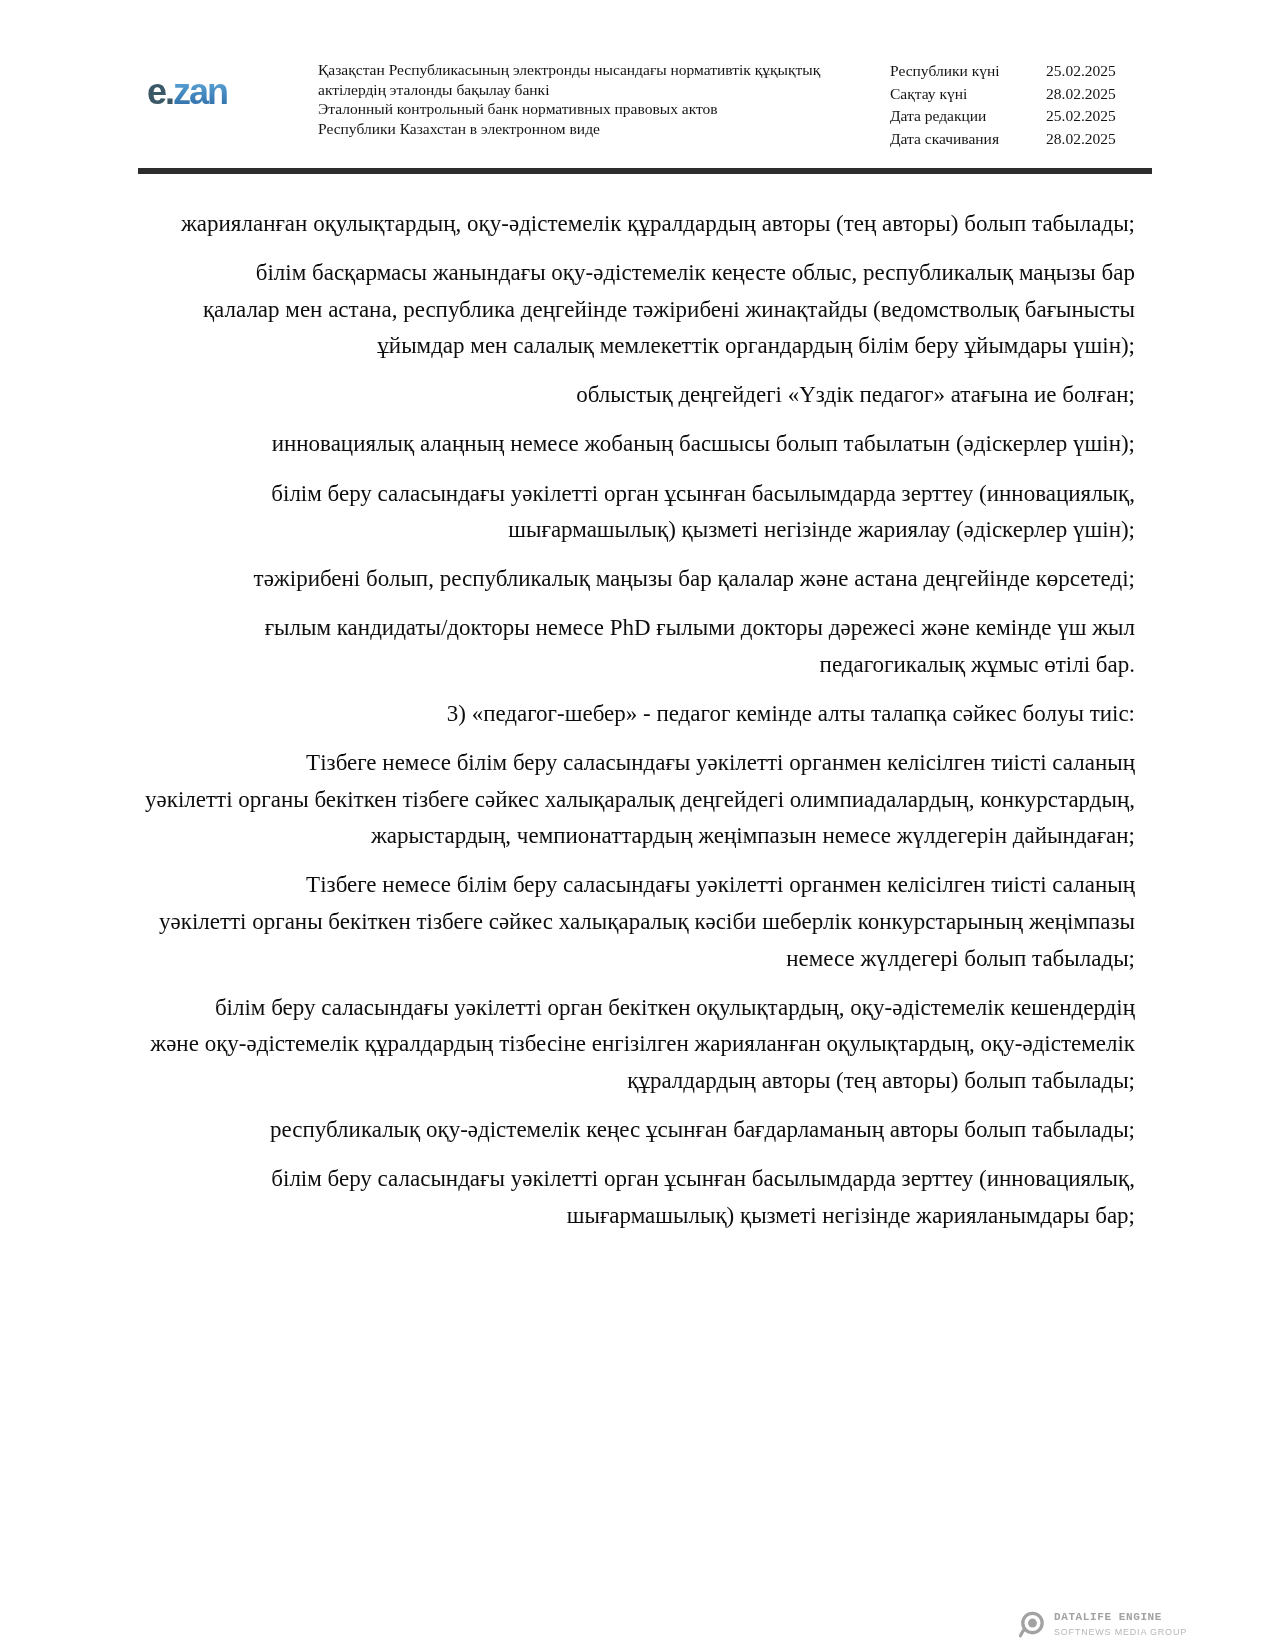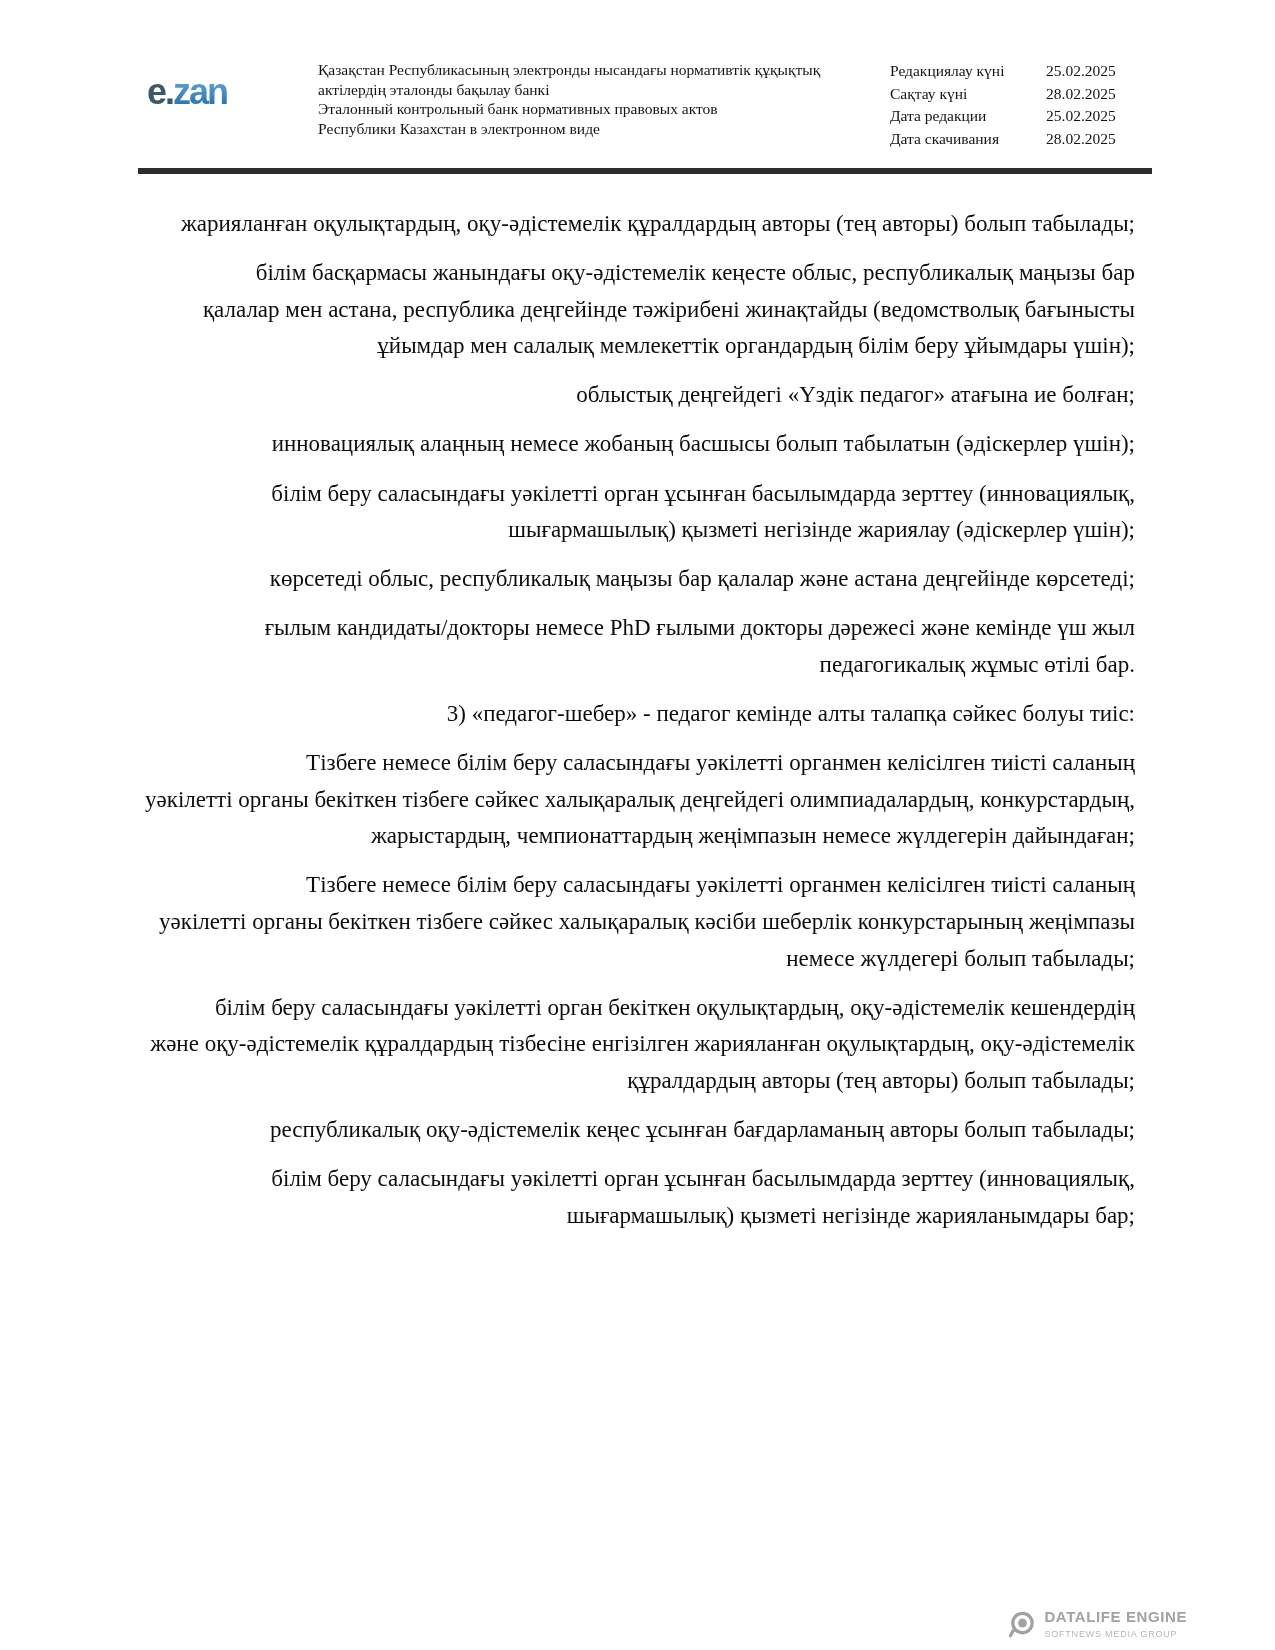--- a/index.html
+++ b/index.html
@@ -101,25 +101,26 @@
     display: flex;
     align-items: center;
     gap: 7px;
     color: var(--footer-gray, #a2a2a2);
     font-family: "Liberation Sans", sans-serif;
   }
   .footer-icon svg {
     display: block;
   }
   .footer-name {
-    font-size: 15px;
+    font-size: 11px;
     font-weight: 700;
     letter-spacing: 0.6px;
     color: var(--footer-gray, #a2a2a2);
     line-height: 1.1;
+    font-family: Liberation Mono, monospace;
   }
   .footer-sub {
     font-size: 9px;
     font-weight: 400;
     letter-spacing: 0.8px;
     color: var(--footer-gray-light, #b6b6b6);
     line-height: 1.2;
     margin-top: 4px;
   }
 </style>
@@ -131,40 +132,40 @@
   <header class="header">
     <div class="logo"><span class="logo-e">e.</span><span class="logo-zan">zan</span></div>
 
     <div class="org-title">
       <div>Қазақстан Республикасының электронды нысандағы нормативтік құқықтық актілердің эталонды бақылау банкі</div>
       <div>Эталонный контрольный банк нормативных правовых актов</div>
       <div>Республики Казахстан в электронном виде</div>
     </div>
 
     <div class="dates">
-      <span>Редакциялау күні</span>
+      <span>Республики күні</span>
       <span>25.02.2025</span>
       <span>Сақтау күні</span>
       <span>28.02.2025</span>
       <span>Дата редакции</span>
       <span>25.02.2025</span>
       <span>Дата скачивания</span>
       <span>28.02.2025</span>
     </div>
   </header>
 
   <div class="rule"></div>
 
   <main class="content" id="content">
       <p class="para">жарияланған оқулықтардың, оқу-әдістемелік құралдардың авторы (тең авторы) болып табылады;</p>
       <p class="para indent">білім басқармасы жанындағы оқу-әдістемелік кеңесте облыс, республикалық маңызы бар қалалар мен астана, республика деңгейінде тәжірибені жинақтайды (ведомстволық бағынысты ұйымдар мен салалық мемлекеттік органдардың білім беру ұйымдары үшін);</p>
       <p class="para indent">облыстық деңгейдегі «Үздік педагог» атағына ие болған;</p>
       <p class="para indent">инновациялық алаңның немесе жобаның басшысы болып табылатын (әдіскерлер үшін);</p>
       <p class="para indent">білім беру саласындағы уәкілетті орган ұсынған басылымдарда зерттеу (инновациялық, шығармашылық) қызметі негізінде жариялау (әдіскерлер үшін);</p>
-      <p class="para indent">көрсетеді облыс, республикалық маңызы бар қалалар және астана деңгейінде көрсетеді;</p>
+      <p class="para indent">тәжірибені болып, республикалық маңызы бар қалалар және астана деңгейінде көрсетеді;</p>
       <p class="para indent">ғылым кандидаты/докторы немесе PhD ғылыми докторы дәрежесі және кемінде үш жыл педагогикалық жұмыс өтілі бар.</p>
       <p class="para indent">3) «педагог-шебер» - педагог кемінде алты талапқа сәйкес болуы тиіс:</p>
       <p class="para indent">Тізбеге немесе білім беру саласындағы уәкілетті органмен келісілген тиісті саланың уәкілетті органы бекіткен тізбеге сәйкес халықаралық деңгейдегі олимпиадалардың, конкурстардың, жарыстардың, чемпионаттардың жеңімпазын немесе жүлдегерін дайындаған;</p>
       <p class="para indent">Тізбеге немесе білім беру саласындағы уәкілетті органмен келісілген тиісті саланың уәкілетті органы бекіткен тізбеге сәйкес халықаралық кәсіби шеберлік конкурстарының жеңімпазы немесе жүлдегері болып табылады;</p>
       <p class="para indent">білім беру саласындағы уәкілетті орган бекіткен оқулықтардың, оқу-әдістемелік кешендердің және оқу-әдістемелік құралдардың тізбесіне енгізілген жарияланған оқулықтардың, оқу-әдістемелік құралдардың авторы (тең авторы) болып табылады;</p>
       <p class="para indent">республикалық оқу-әдістемелік кеңес ұсынған бағдарламаның авторы болып табылады;</p>
       <p class="para indent">білім беру саласындағы уәкілетті орган ұсынған басылымдарда зерттеу (инновациялық, шығармашылық) қызметі негізінде жарияланымдары бар;</p>
     </main>
 
   <div class="footer-logo">

